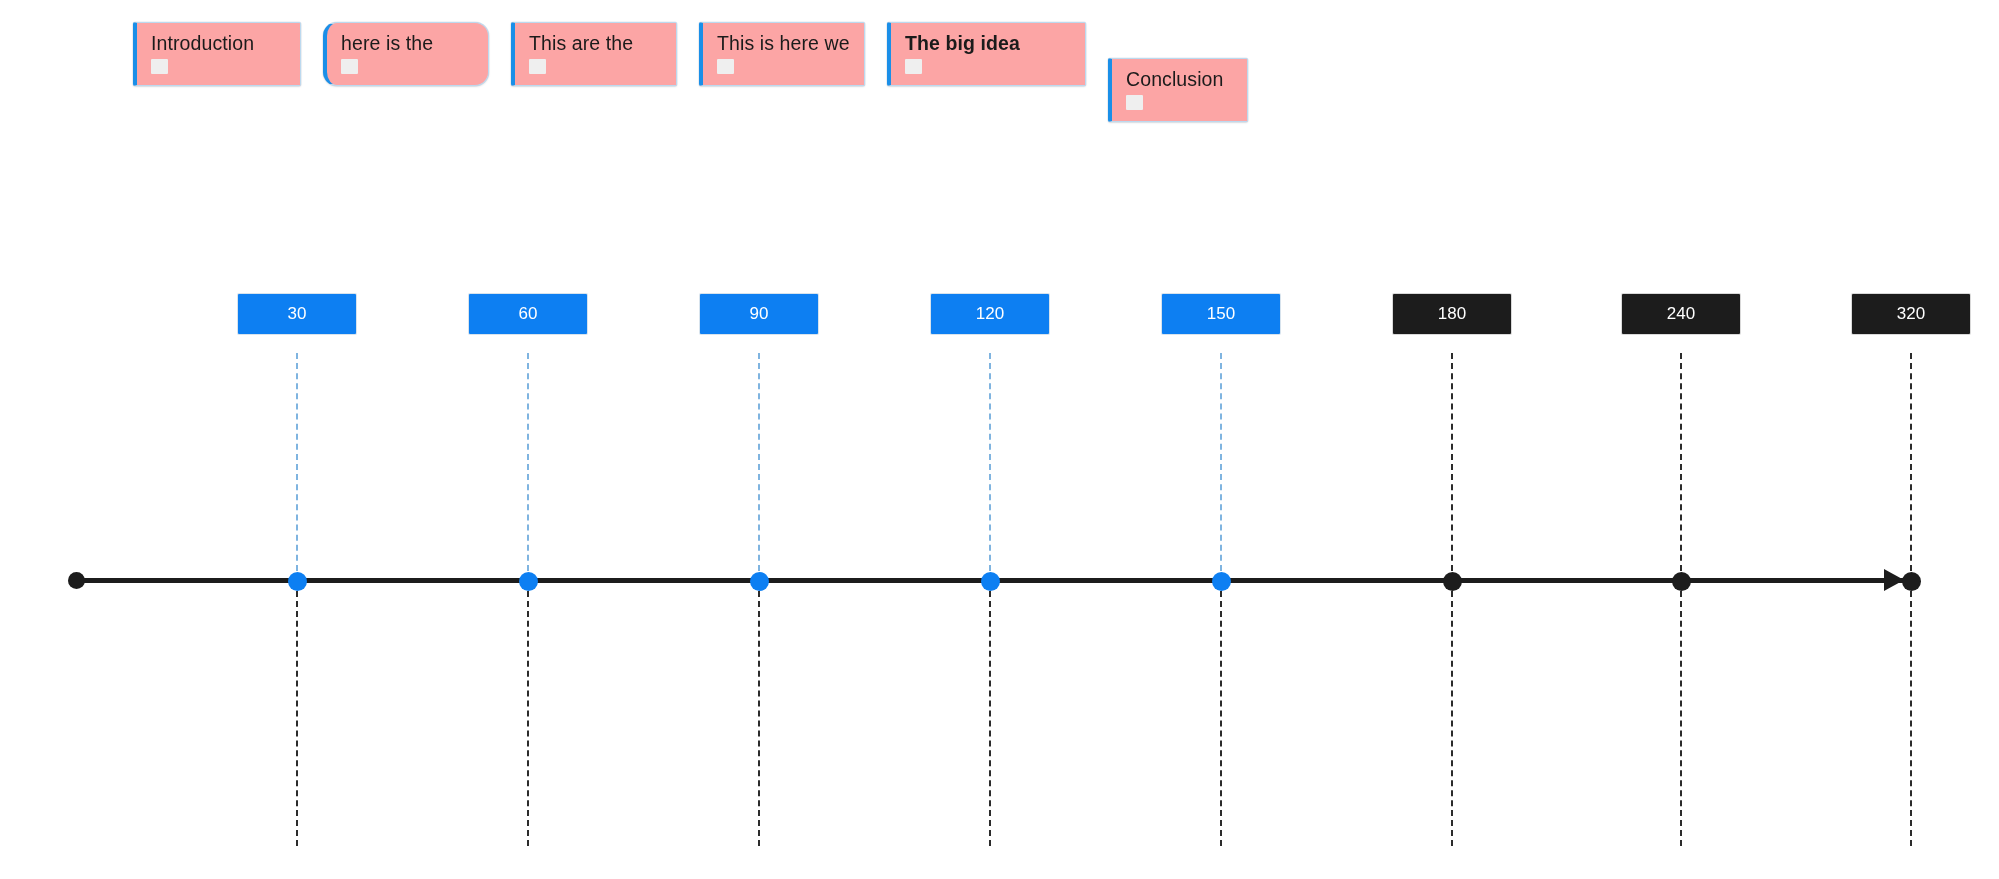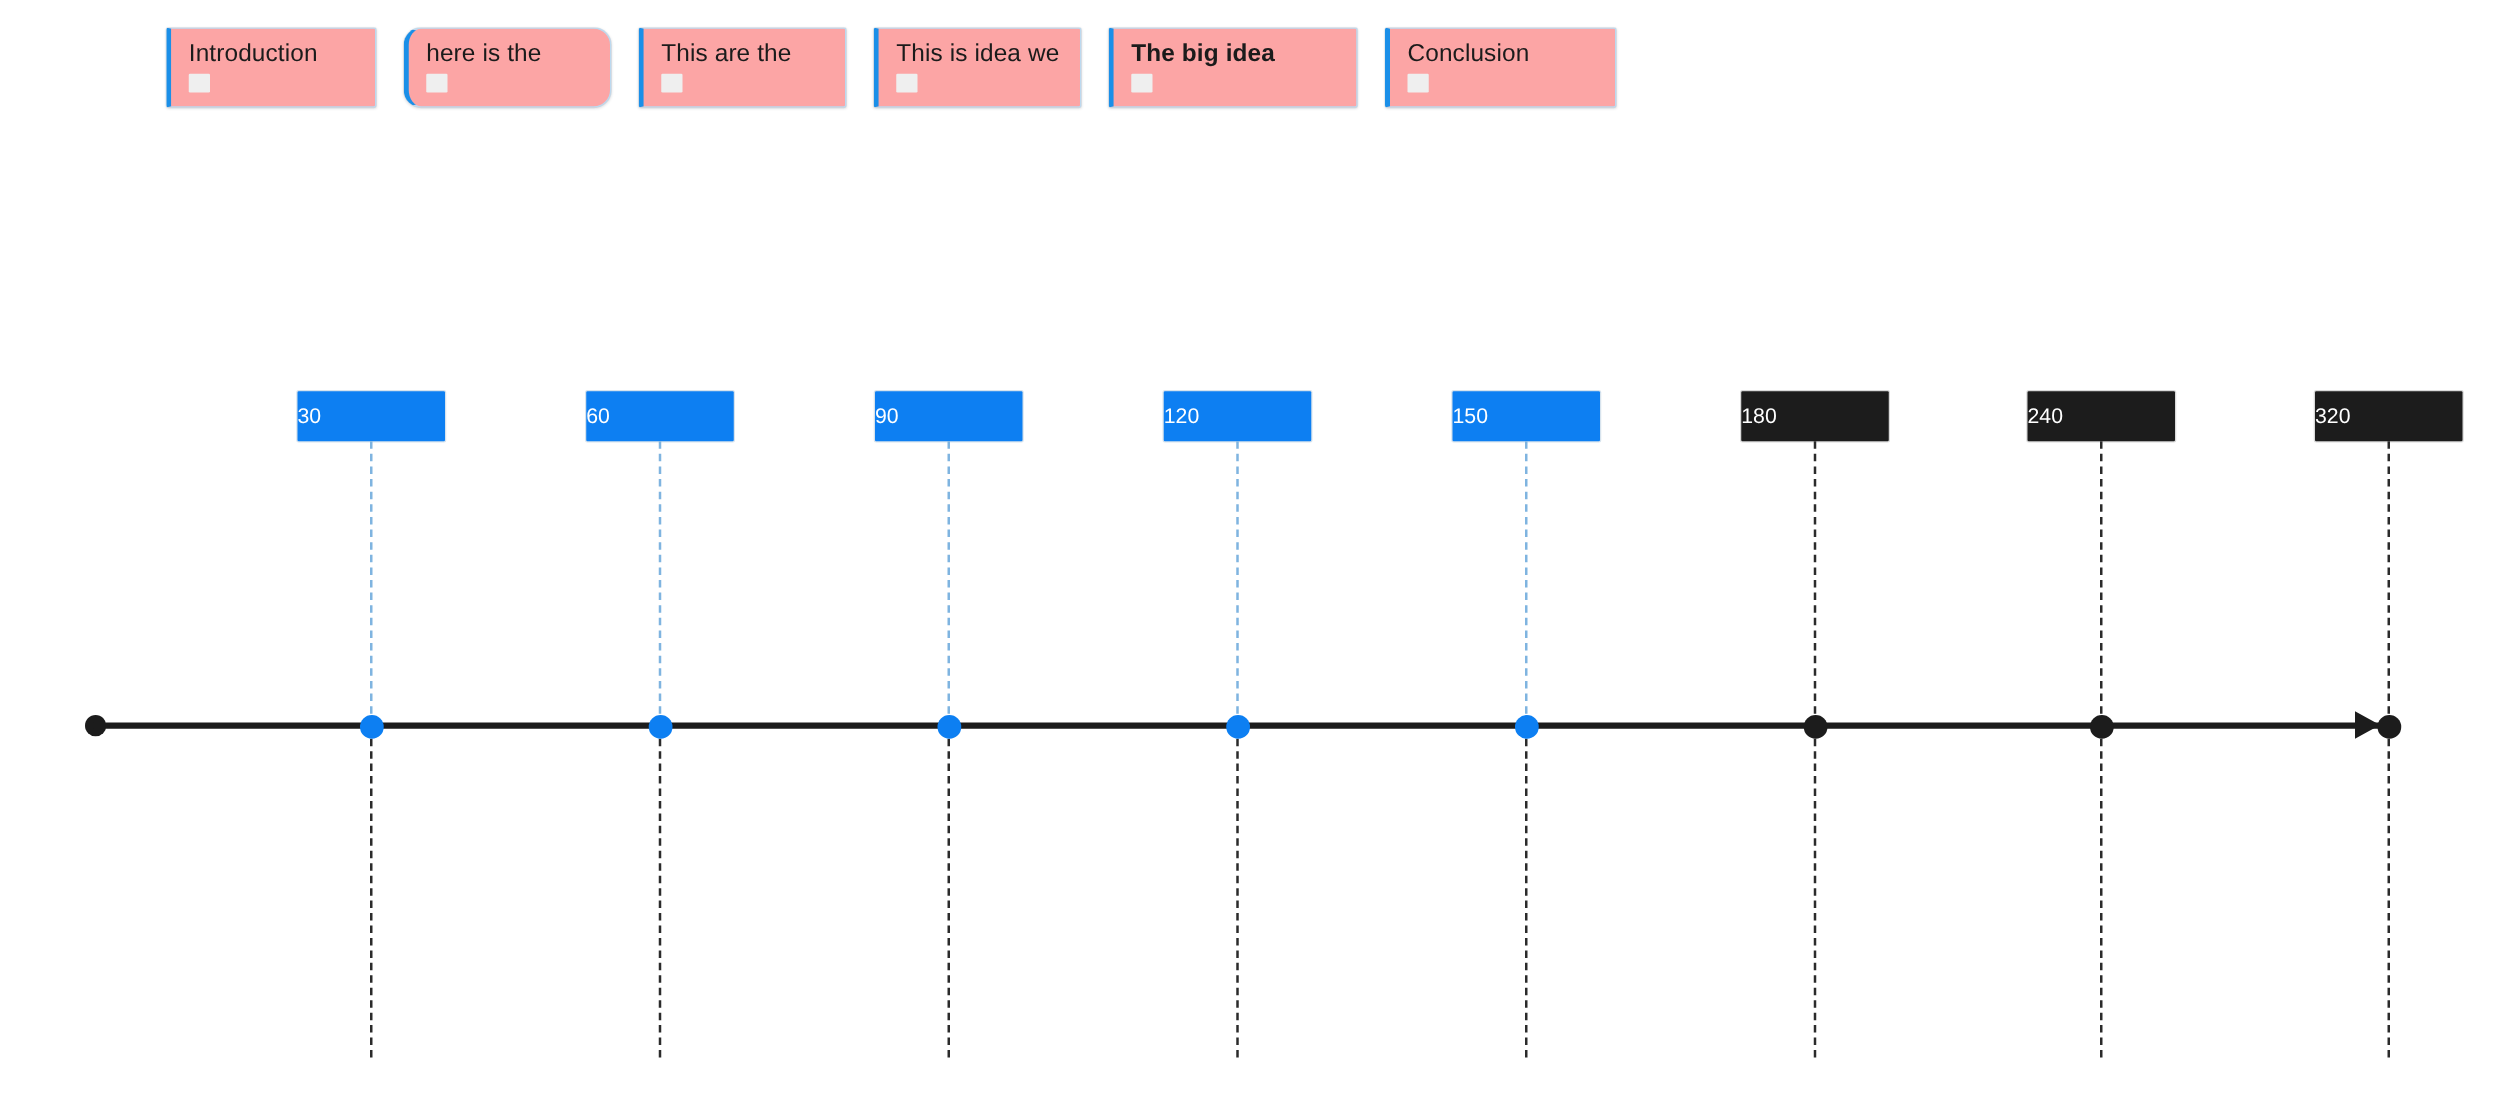--- a/index.html
+++ b/index.html
@@ -106,29 +106,30 @@
   .marker-dash-bottom{
     position:absolute;
     left:-1px;
     top:581px;
     width:0;
     height:265px;
     border-left:2px dashed #2b2b2b;
   }
   .marker-label{
     position:absolute;
-    top:313px;
+    top:294px;
     left:-59px;
     width:118px;
     height:40px;
     box-sizing:border-box;
     background:#0d7ff2;
     color:#ffffff;
     font-size:17px;
     line-height:40px;
+    text-align:center;
     border-radius:1px;
     box-shadow:0 0 0 1px rgba(175,200,220,.5);
     white-space:nowrap;
   }
   .marker.dark .marker-label{
     background:#1c1c1c;
     box-shadow:0 0 0 1px rgba(170,170,170,.45);
   }
   .marker-dot{
     position:absolute;
@@ -154,28 +155,28 @@
       </div>
       <div class="card" style="width: 166px; border-radius: 14px;">
         <div class="card-title">here is the</div>
         <div class="card-placeholder"></div>
       </div>
       <div class="card" style="width: 166px;">
         <div class="card-title">This are the</div>
         <div class="card-placeholder"></div>
       </div>
       <div class="card" style="width: 166px;">
-        <div class="card-title">This is idea we</div>
+        <div class="card-title">This is here we</div>
         <div class="card-placeholder"></div>
       </div>
       <div class="card" style="width: 199px; font-weight: bold;">
         <div class="card-title">The big idea</div>
         <div class="card-placeholder"></div>
       </div>
-      <div class="card" style="width: 185px;">
+      <div class="card" style="width: 140px; margin-top: 36px;">
         <div class="card-title">Conclusion</div>
         <div class="card-placeholder"></div>
       </div>
     </div>
 
   <div id="timeline">
     <div id="axis-start-dot"></div>
     <div id="axis-line"></div>
     <div id="axis-arrowhead"></div>
     <div id="markers-layer">

